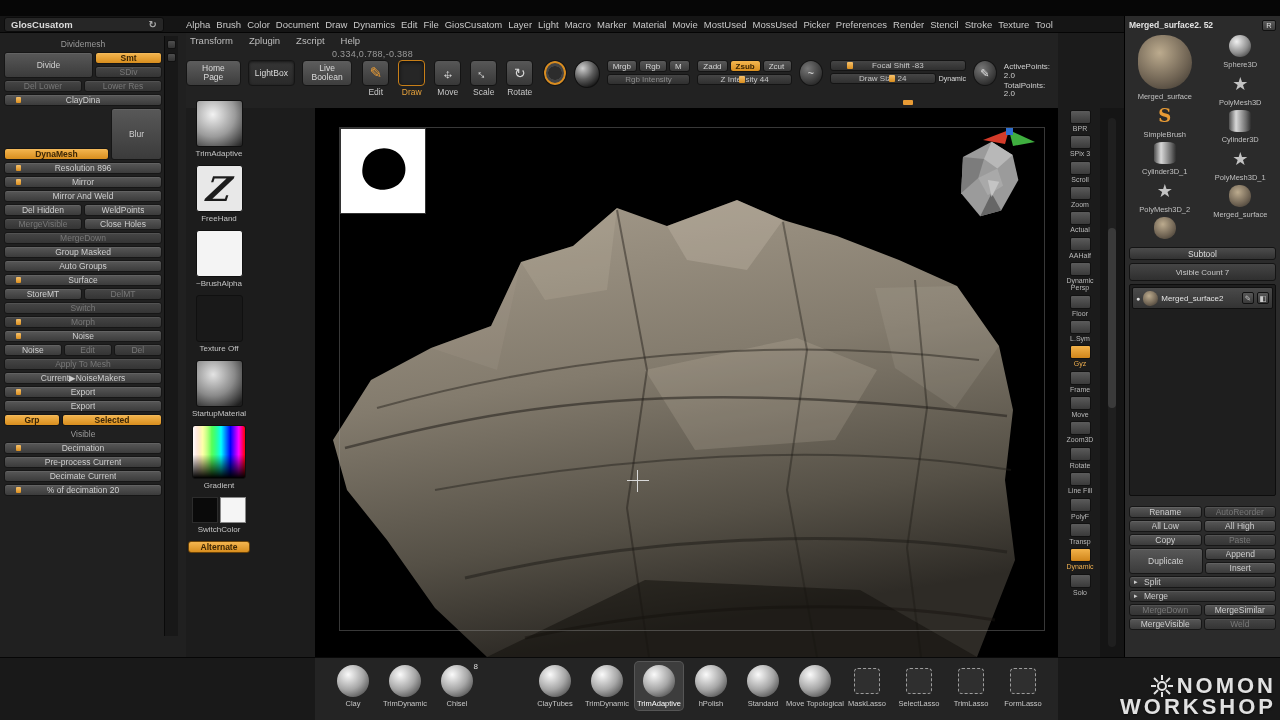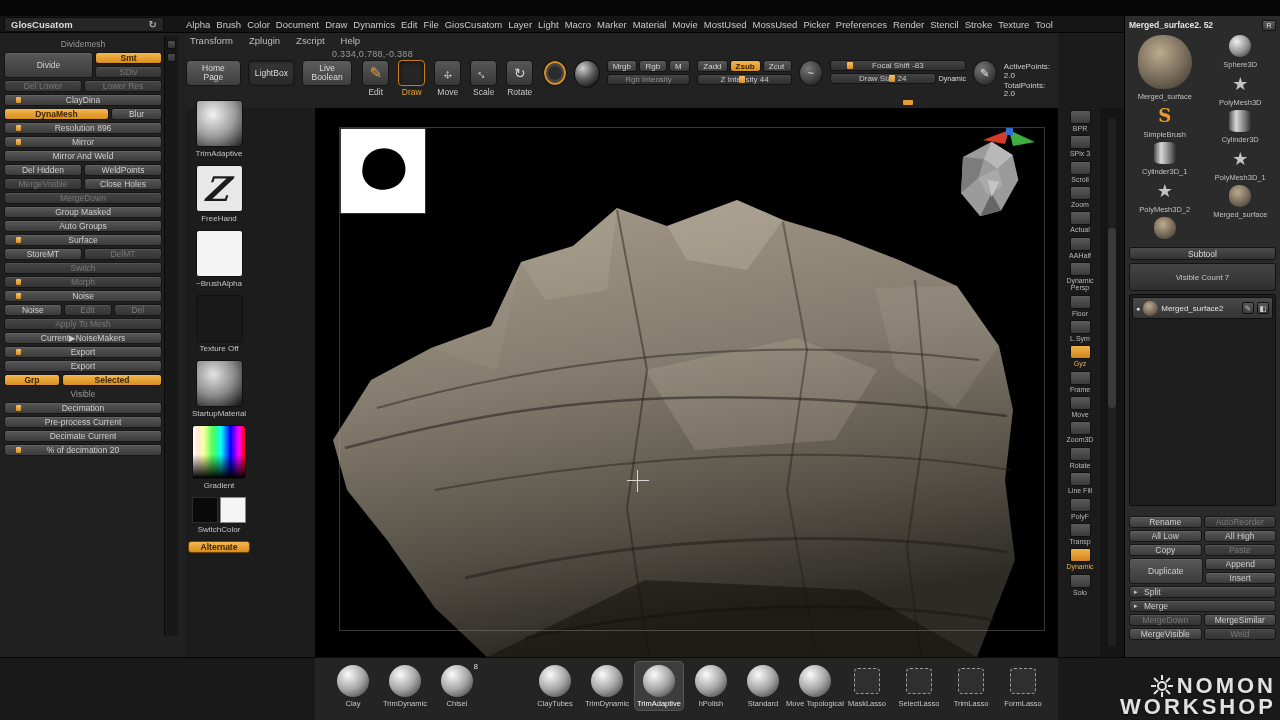--- a/index.html
+++ b/index.html
@@ -123,21 +123,21 @@
   .tp-item.big .ticon{width:54px;height:54px;}
   .tlabel{font-size:7.5px;color:#c0c0c0;text-align:center;line-height:1;white-space:nowrap;}
   .ic-rock{background:radial-gradient(circle at 40% 33%,#bcab8e,#6f6353 60%,#35302a);border-radius:46% 54% 52% 48%;}
   .ic-sphere{background:radial-gradient(circle at 35% 30%,#f0f0f0,#8f8f8f 55%,#262626);border-radius:50%;}
   .ic-star::before{content:"★";position:absolute;inset:0;display:flex;align-items:center;justify-content:center;color:#c3c3c3;font-size:18px;}
   .ic-cylinder{background:linear-gradient(90deg,#4e4e4e,#d8d8d8 32%,#6b6b6b 78%,#2e2e2e);border-radius:40%/16%;}
   .ic-sbrush::before{content:"S";position:absolute;inset:0;display:flex;align-items:center;justify-content:center;font-family:"DejaVu Serif",serif;font-weight:bold;font-size:18px;color:#e89b35;}
   .ic-blank{background:transparent;}
 
   .st-sec{height:13px;margin-top:4px;border-radius:3px;background:linear-gradient(#4c4c4c,#323232);border:1px solid #141414;color:#ddd;font-size:8.5px;display:flex;align-items:center;justify-content:center;}
-  .st-count{height:28px;margin-top:3px;border-radius:3px;background:linear-gradient(#454545,#2f2f2f);border:1px solid #141414;color:#c6c6c6;font-size:8px;display:flex;align-items:center;justify-content:center;}
+  .st-count{height:18px;margin-top:3px;border-radius:3px;background:linear-gradient(#454545,#2f2f2f);border:1px solid #141414;color:#c6c6c6;font-size:8px;display:flex;align-items:center;justify-content:center;}
   .st-list{margin-top:3px;height:212px;background:#1e1e1e;border:1px solid #0d0d0d;border-radius:2px;padding:2px;}
   .st-item{height:22px;background:linear-gradient(#4a4a4a,#333);border:1px solid #101010;border-radius:2px;display:flex;align-items:center;gap:3px;padding:0 3px;}
   .st-eye{color:#ddd;font-size:7px;}
   .st-thumb{width:15px;height:15px;}
   .st-label{flex:1;font-size:8px;color:#e3e3e3;white-space:nowrap;overflow:hidden;}
   .st-mini{width:12px;height:12px;border-radius:2px;background:linear-gradient(#585858,#3a3a3a);border:1px solid #111;color:#ccc;font-size:7.5px;display:flex;align-items:center;justify-content:center;}
   .st-rows1{margin-top:4px;}
   .st-rows2{margin-top:10px;}
 
   
@@ -239,21 +239,21 @@
           <span>Lower Res</span>
         </div>
       </div>
       <div class="btn-row">
         <div class="pbtn s" style="flex: 1 1 0%;">
           <span>ClayDina</span>
           <i class="handle"></i>
         </div>
       </div>
       <div class="btn-row">
-        <div class="pbtn o" style="flex: 2.1 1 0%;">
+        <div class="pbtn o" style="flex: 2.1 1 0%; margin-top: 40px;">
           <span>DynaMesh</span>
         </div>
         <div class="pbtn" style="flex: 1 1 0%;">
           <span>Blur</span>
         </div>
       </div>
       <div class="btn-row">
         <div class="pbtn s" style="flex: 1 1 0%;">
           <span>Resolution 896</span>
           <i class="handle"></i>

